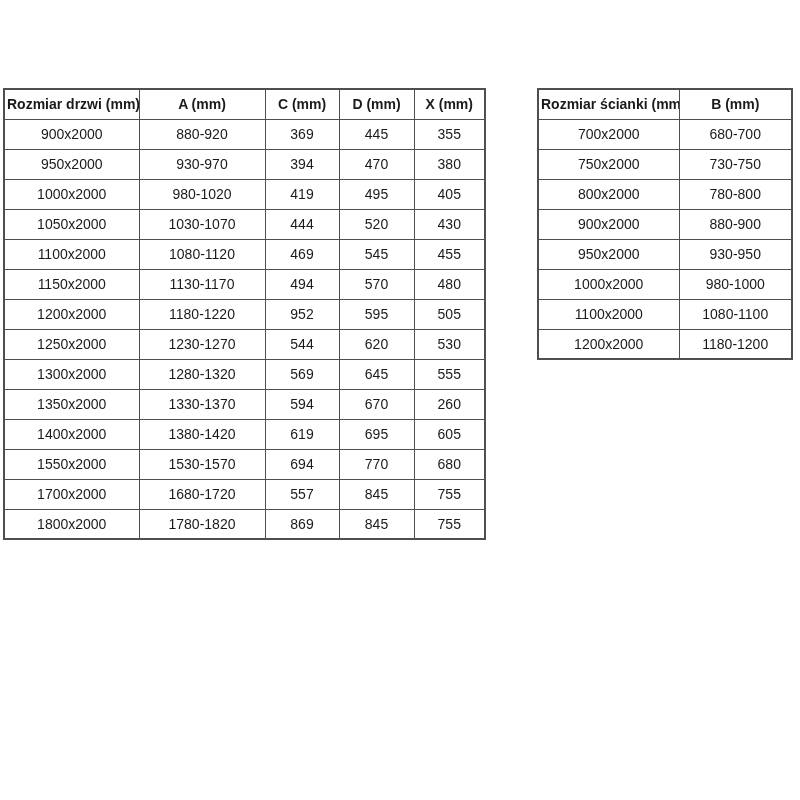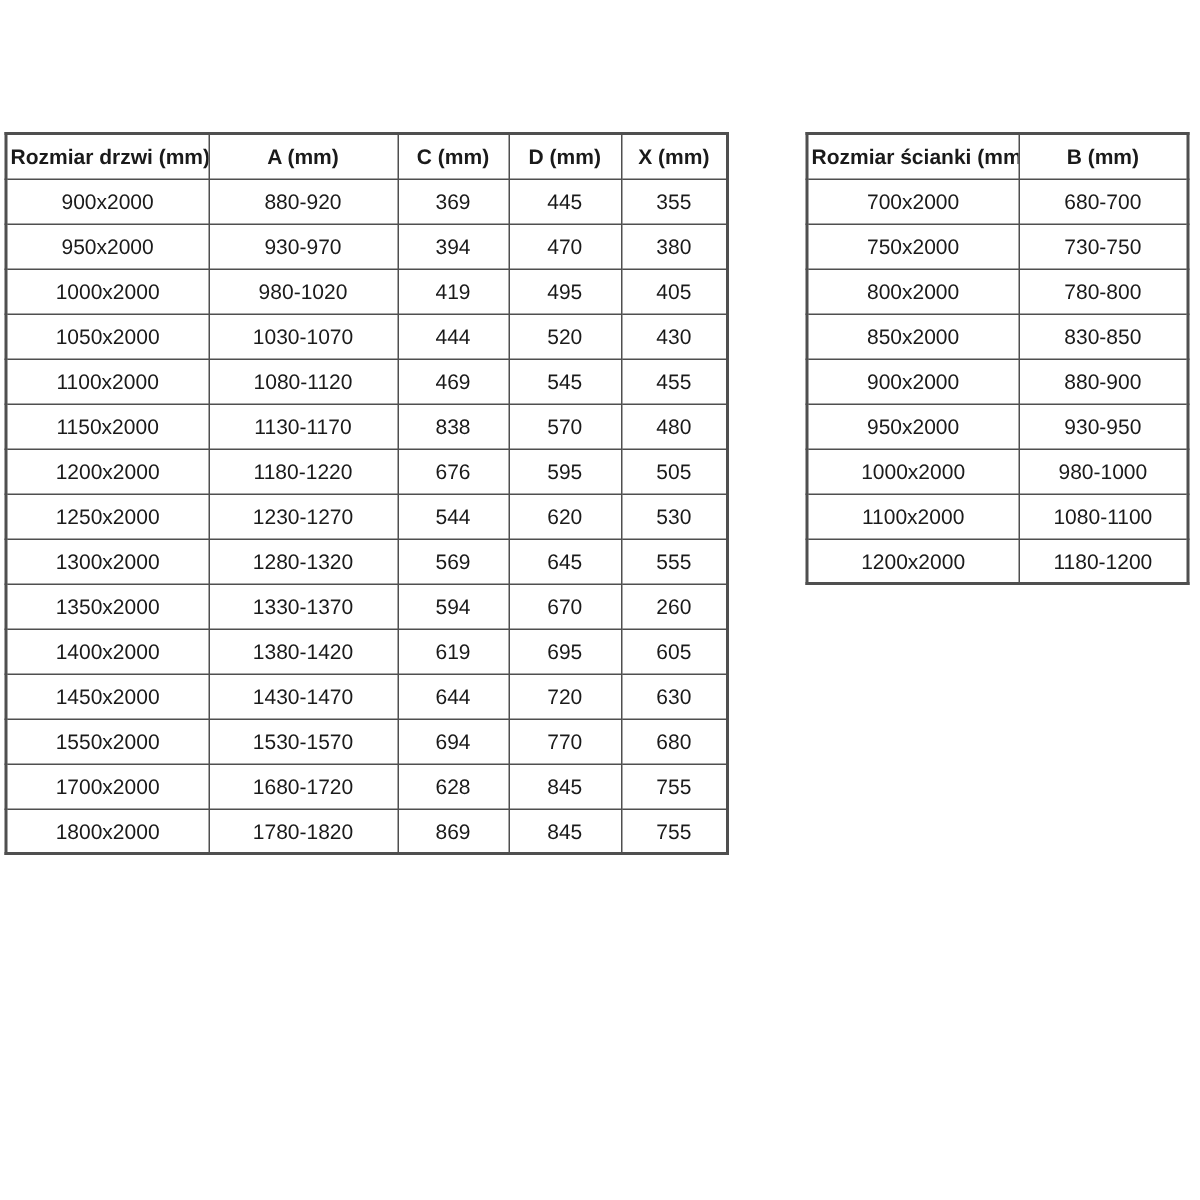--- a/index.html
+++ b/index.html
@@ -113,28 +113,28 @@
         <tr>
           <td>1100x2000</td>
           <td>1080-1120</td>
           <td>469</td>
           <td>545</td>
           <td>455</td>
         </tr>
         <tr>
           <td>1150x2000</td>
           <td>1130-1170</td>
-          <td>838</td>
+          <td>494</td>
           <td>570</td>
           <td>480</td>
         </tr>
         <tr>
           <td>1200x2000</td>
           <td>1180-1220</td>
-          <td>676</td>
+          <td>952</td>
           <td>595</td>
           <td>505</td>
         </tr>
         <tr>
           <td>1250x2000</td>
           <td>1230-1270</td>
           <td>544</td>
           <td>620</td>
           <td>530</td>
         </tr>
@@ -153,37 +153,30 @@
           <td>260</td>
         </tr>
         <tr>
           <td>1400x2000</td>
           <td>1380-1420</td>
           <td>619</td>
           <td>695</td>
           <td>605</td>
         </tr>
         <tr>
-          <td>1450x2000</td>
-          <td>1430-1470</td>
-          <td>644</td>
-          <td>720</td>
-          <td>630</td>
-        </tr>
-        <tr>
           <td>1550x2000</td>
           <td>1530-1570</td>
           <td>694</td>
           <td>770</td>
           <td>680</td>
         </tr>
         <tr>
           <td>1700x2000</td>
           <td>1680-1720</td>
-          <td>628</td>
+          <td>557</td>
           <td>845</td>
           <td>755</td>
         </tr>
         <tr>
           <td>1800x2000</td>
           <td>1780-1820</td>
           <td>869</td>
           <td>845</td>
           <td>755</td>
         </tr>
@@ -208,24 +201,20 @@
         </tr>
         <tr>
           <td>750x2000</td>
           <td>730-750</td>
         </tr>
         <tr>
           <td>800x2000</td>
           <td>780-800</td>
         </tr>
         <tr>
-          <td>850x2000</td>
-          <td>830-850</td>
-        </tr>
-        <tr>
           <td>900x2000</td>
           <td>880-900</td>
         </tr>
         <tr>
           <td>950x2000</td>
           <td>930-950</td>
         </tr>
         <tr>
           <td>1000x2000</td>
           <td>980-1000</td>

